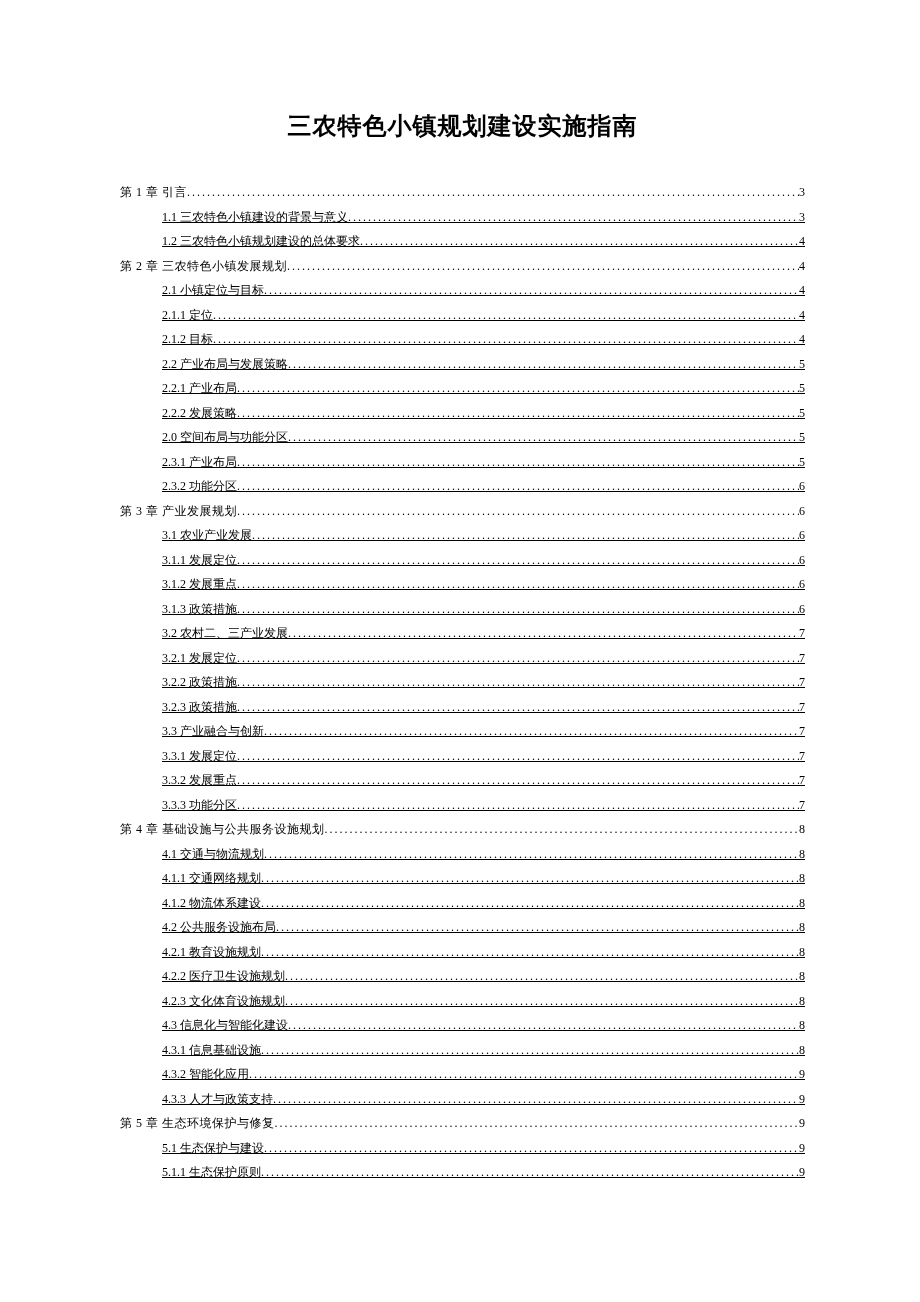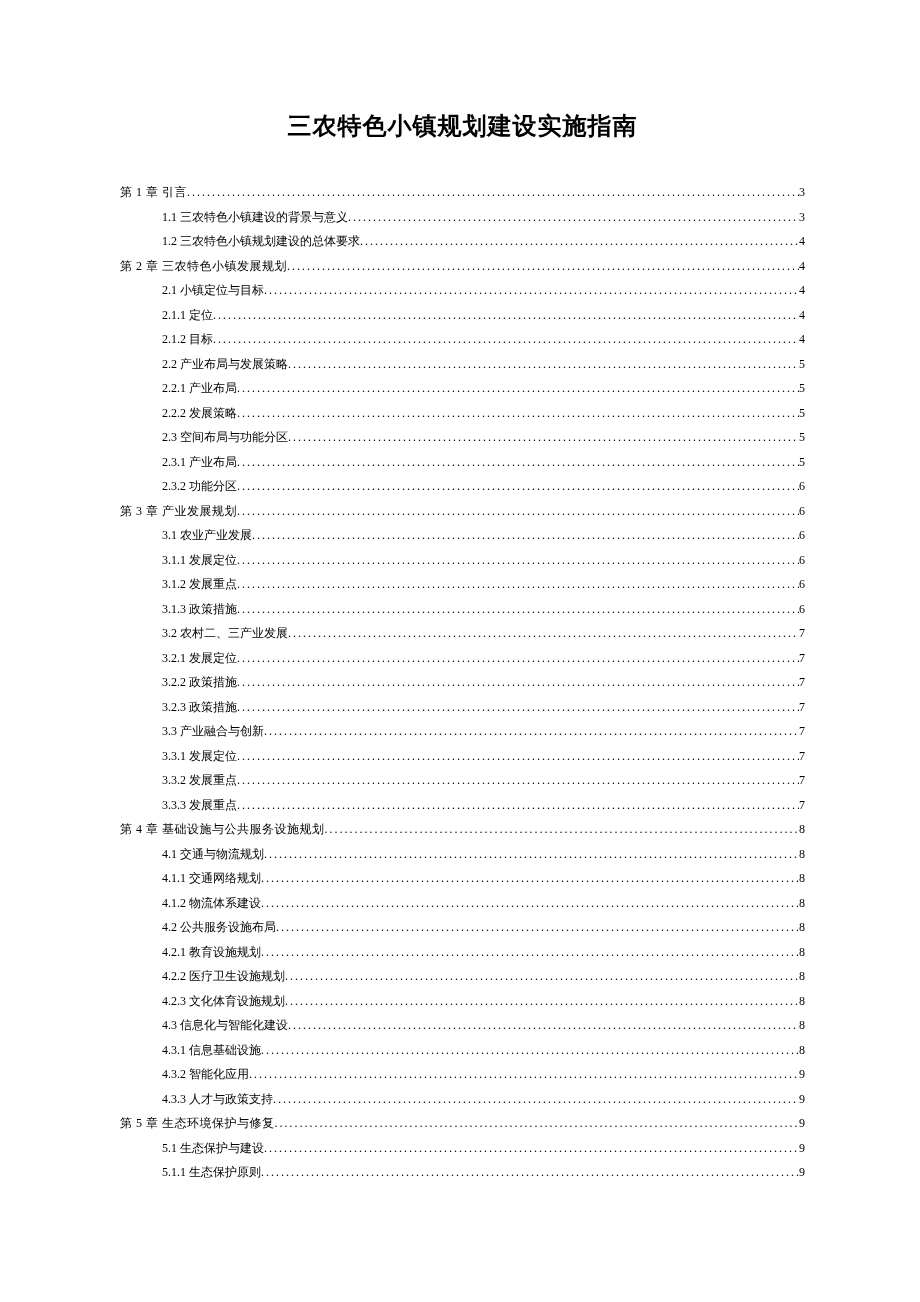--- a/index.html
+++ b/index.html
@@ -30,21 +30,21 @@
   .dots {
     flex: 1;
     overflow: hidden;
     letter-spacing: 2px;
     color: #000;
   }
   .dots::before {
     content: "..............................................................................................................................................................................";
   }
   .pg { flex-shrink: 0; }
-  .indent-1 { padding-left: 42px; }
+  .indent-1 { padding-left: 42px; text-decoration: underline; }
   .level-0 .toc-label { letter-spacing: 0.5px; }
 </style>
 </head>
 <body>
 
 <h1 class="title">三农特色小镇规划建设实施指南</h1>
 
 <div id="toc-container">
     <div class="toc-line level-0">
       <span class="toc-label">第 1 章  引言 </span>
@@ -90,21 +90,21 @@
       <span class="toc-label">2.2.1 产业布局 </span>
       <span class="dots"></span>
       <span class="pg">5</span>
     </div>
     <div class="toc-line level-1 indent-1">
       <span class="toc-label">2.2.2 发展策略 </span>
       <span class="dots"></span>
       <span class="pg">5</span>
     </div>
     <div class="toc-line level-1 indent-1">
-      <span class="toc-label">2.3 空间布局与功能分区 </span>
+      <span class="toc-label">2.0 空间布局与功能分区 </span>
       <span class="dots"></span>
       <span class="pg">5</span>
     </div>
     <div class="toc-line level-1 indent-1">
       <span class="toc-label">2.3.1 产业布局 </span>
       <span class="dots"></span>
       <span class="pg">5</span>
     </div>
     <div class="toc-line level-1 indent-1">
       <span class="toc-label">2.3.2 功能分区 </span>
@@ -165,21 +165,21 @@
       <span class="toc-label">3.3.1 发展定位 </span>
       <span class="dots"></span>
       <span class="pg">7</span>
     </div>
     <div class="toc-line level-1 indent-1">
       <span class="toc-label">3.3.2 发展重点 </span>
       <span class="dots"></span>
       <span class="pg">7</span>
     </div>
     <div class="toc-line level-1 indent-1">
-      <span class="toc-label">3.3.3 发展重点 </span>
+      <span class="toc-label">3.3.3 功能分区 </span>
       <span class="dots"></span>
       <span class="pg">7</span>
     </div>
     <div class="toc-line level-0">
       <span class="toc-label">第 4 章  基础设施与公共服务设施规划 </span>
       <span class="dots"></span>
       <span class="pg">8</span>
     </div>
     <div class="toc-line level-1 indent-1">
       <span class="toc-label">4.1 交通与物流规划 </span>

